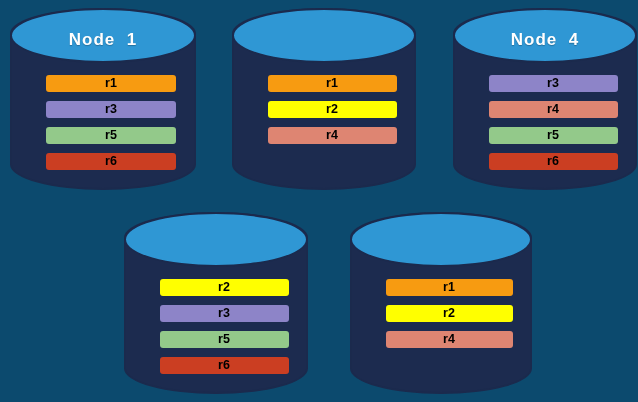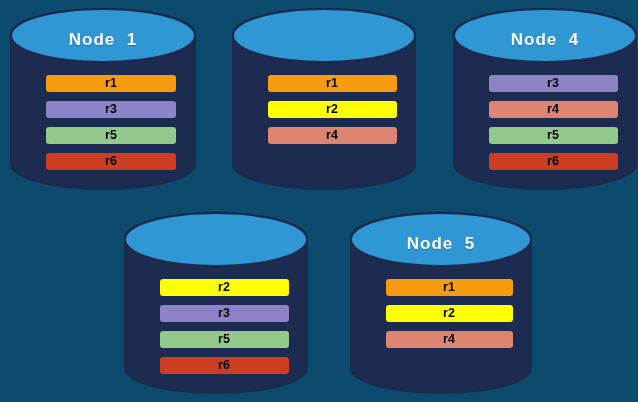--- a/index.html
+++ b/index.html
@@ -127,20 +127,19 @@
       <div class="shards" style="top: 67px;">
         <div class="shard" style="background: rgb(255, 255, 0); color: rgb(0, 0, 0); width: 129px;">r2</div>
         <div class="shard" style="background: rgb(141, 132, 200); color: rgb(0, 0, 0); width: 129px;">r3</div>
         <div class="shard" style="background: rgb(147, 201, 138); color: rgb(0, 0, 0); width: 129px;">r5</div>
         <div class="shard" style="background: rgb(203, 62, 34); color: rgb(0, 0, 0); width: 129px;">r6</div>
       </div>
     </div>
     <div class="node" style="left: 350px; top: 212px; width: 182px; height: 182px;">
       <div class="cyl-body" style="background: rgb(28, 43, 79); border-color: rgb(27, 42, 77);"></div>
       <div class="cyl-top" style="height: 55px; background: rgb(47, 151, 212); border-color: rgb(27, 42, 77);"></div>
-      <div class="node-title" style="top: 22px; color: rgb(255, 255, 255);">Node  5</div>
       <div class="shards" style="top: 67px;">
         <div class="shard" style="background: rgb(247, 155, 17); color: rgb(0, 0, 0); width: 127px;">r1</div>
         <div class="shard" style="background: rgb(255, 255, 0); color: rgb(0, 0, 0); width: 127px;">r2</div>
         <div class="shard" style="background: rgb(222, 133, 114); color: rgb(0, 0, 0); width: 127px;">r4</div>
       </div>
     </div>
   </div>
 
 </body></html>

